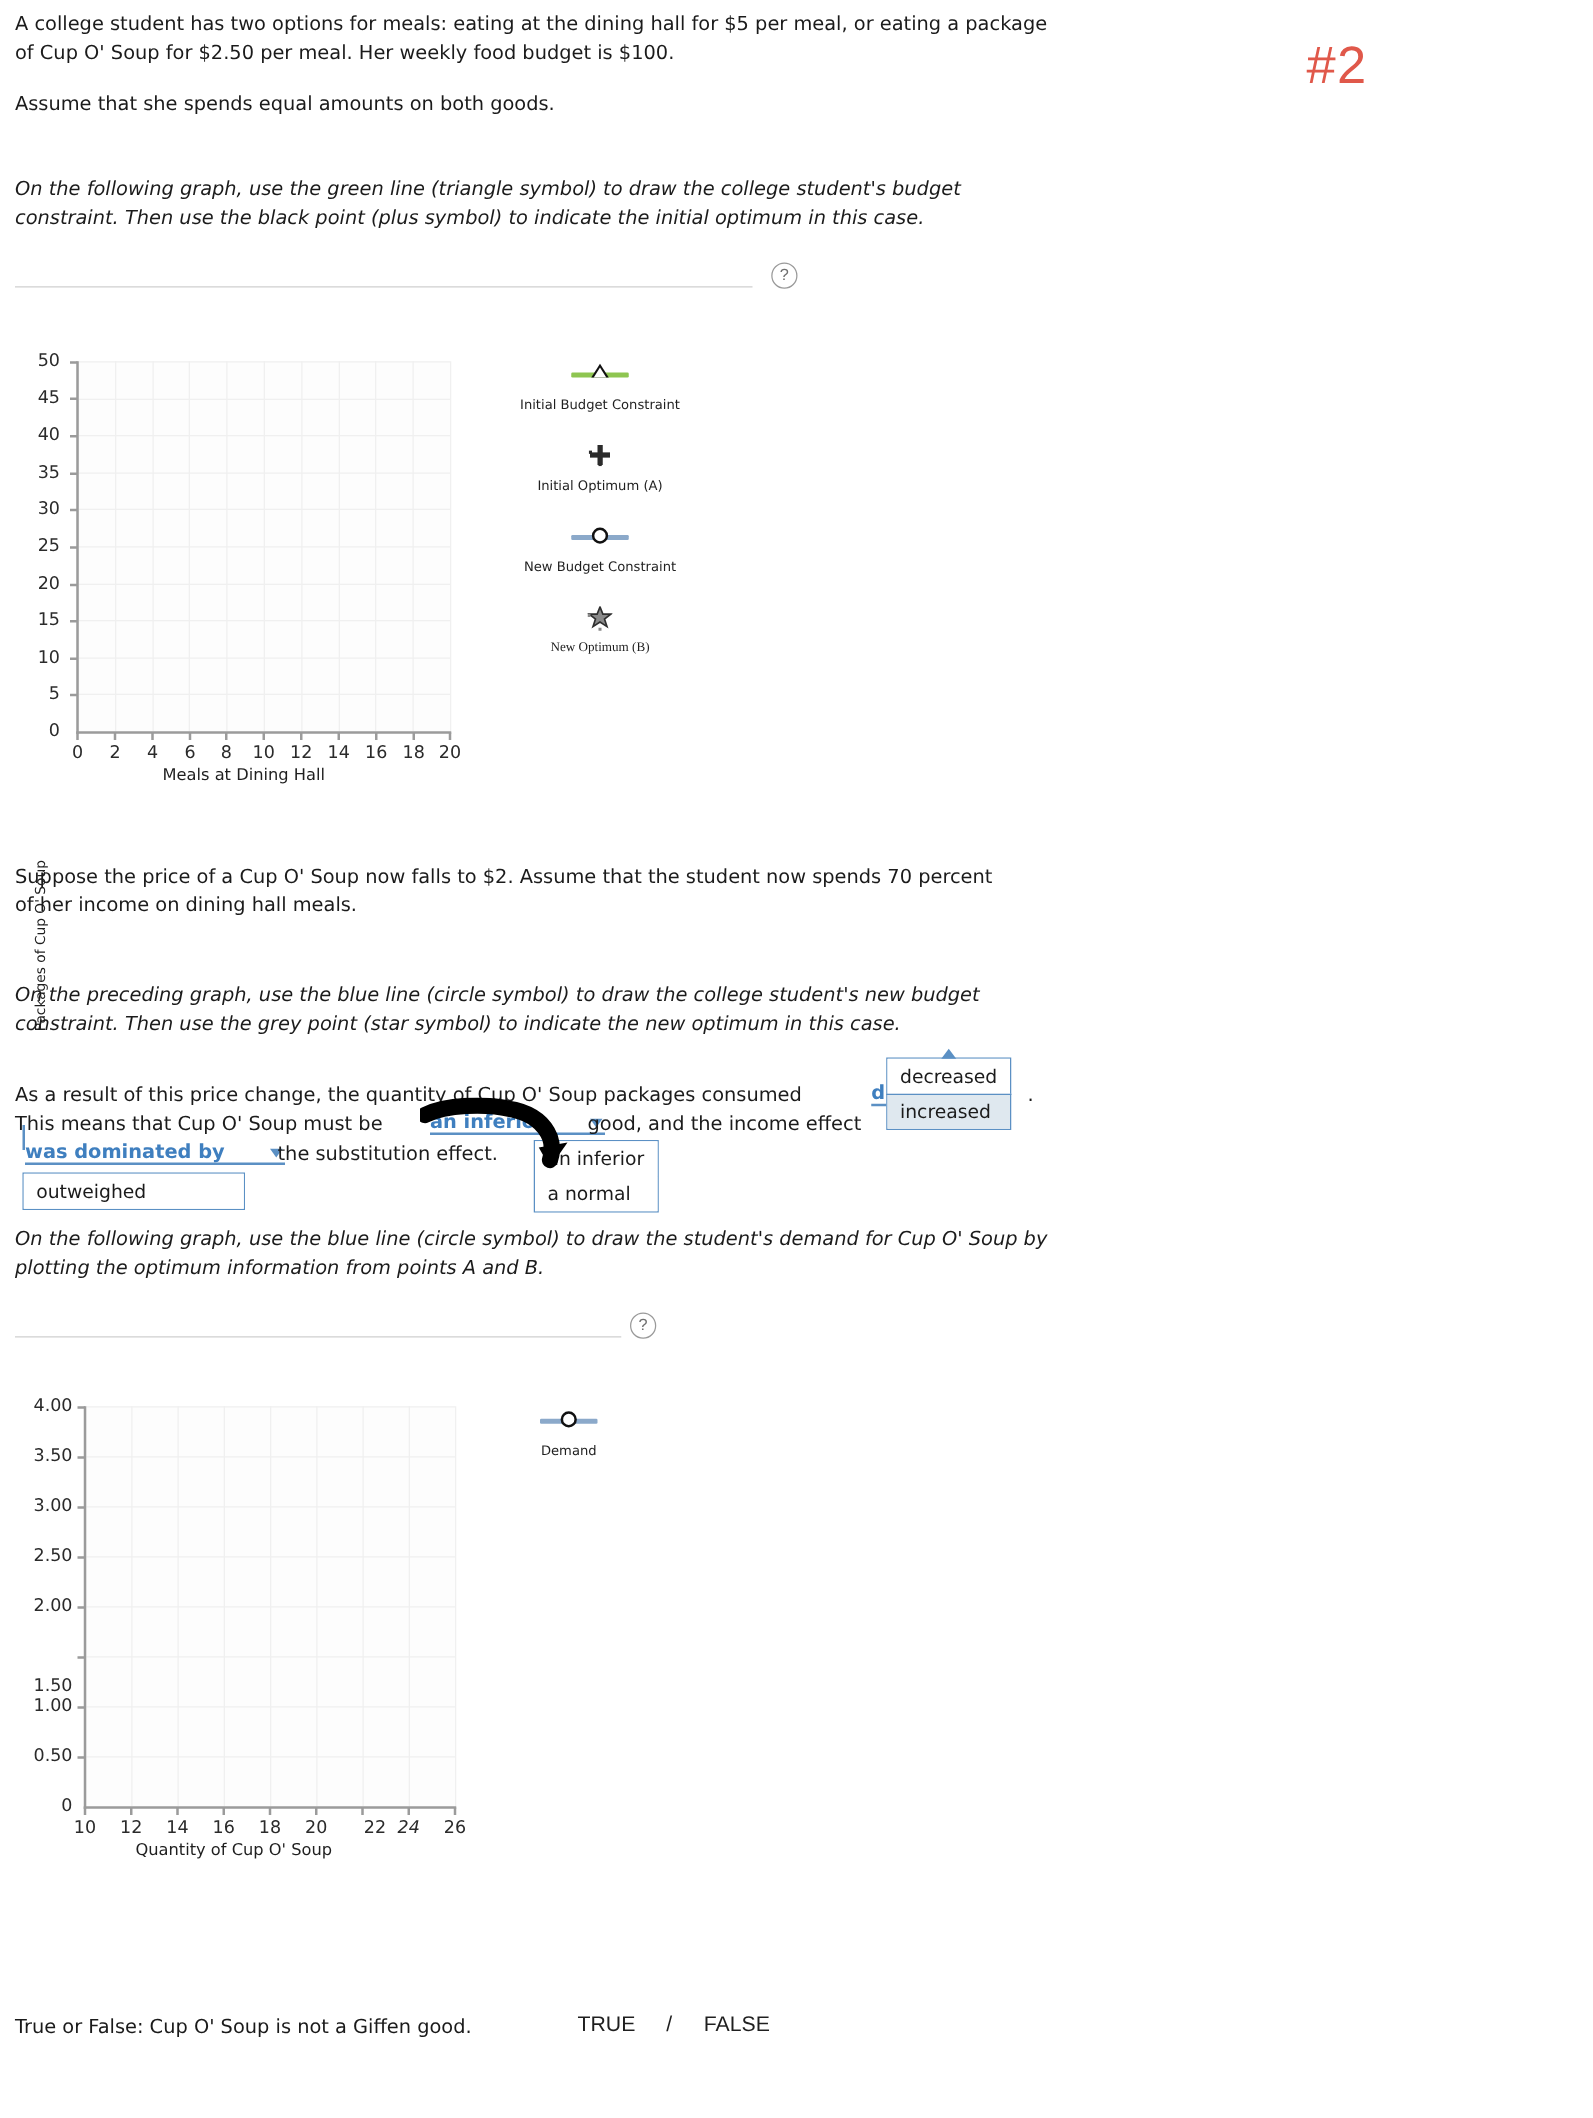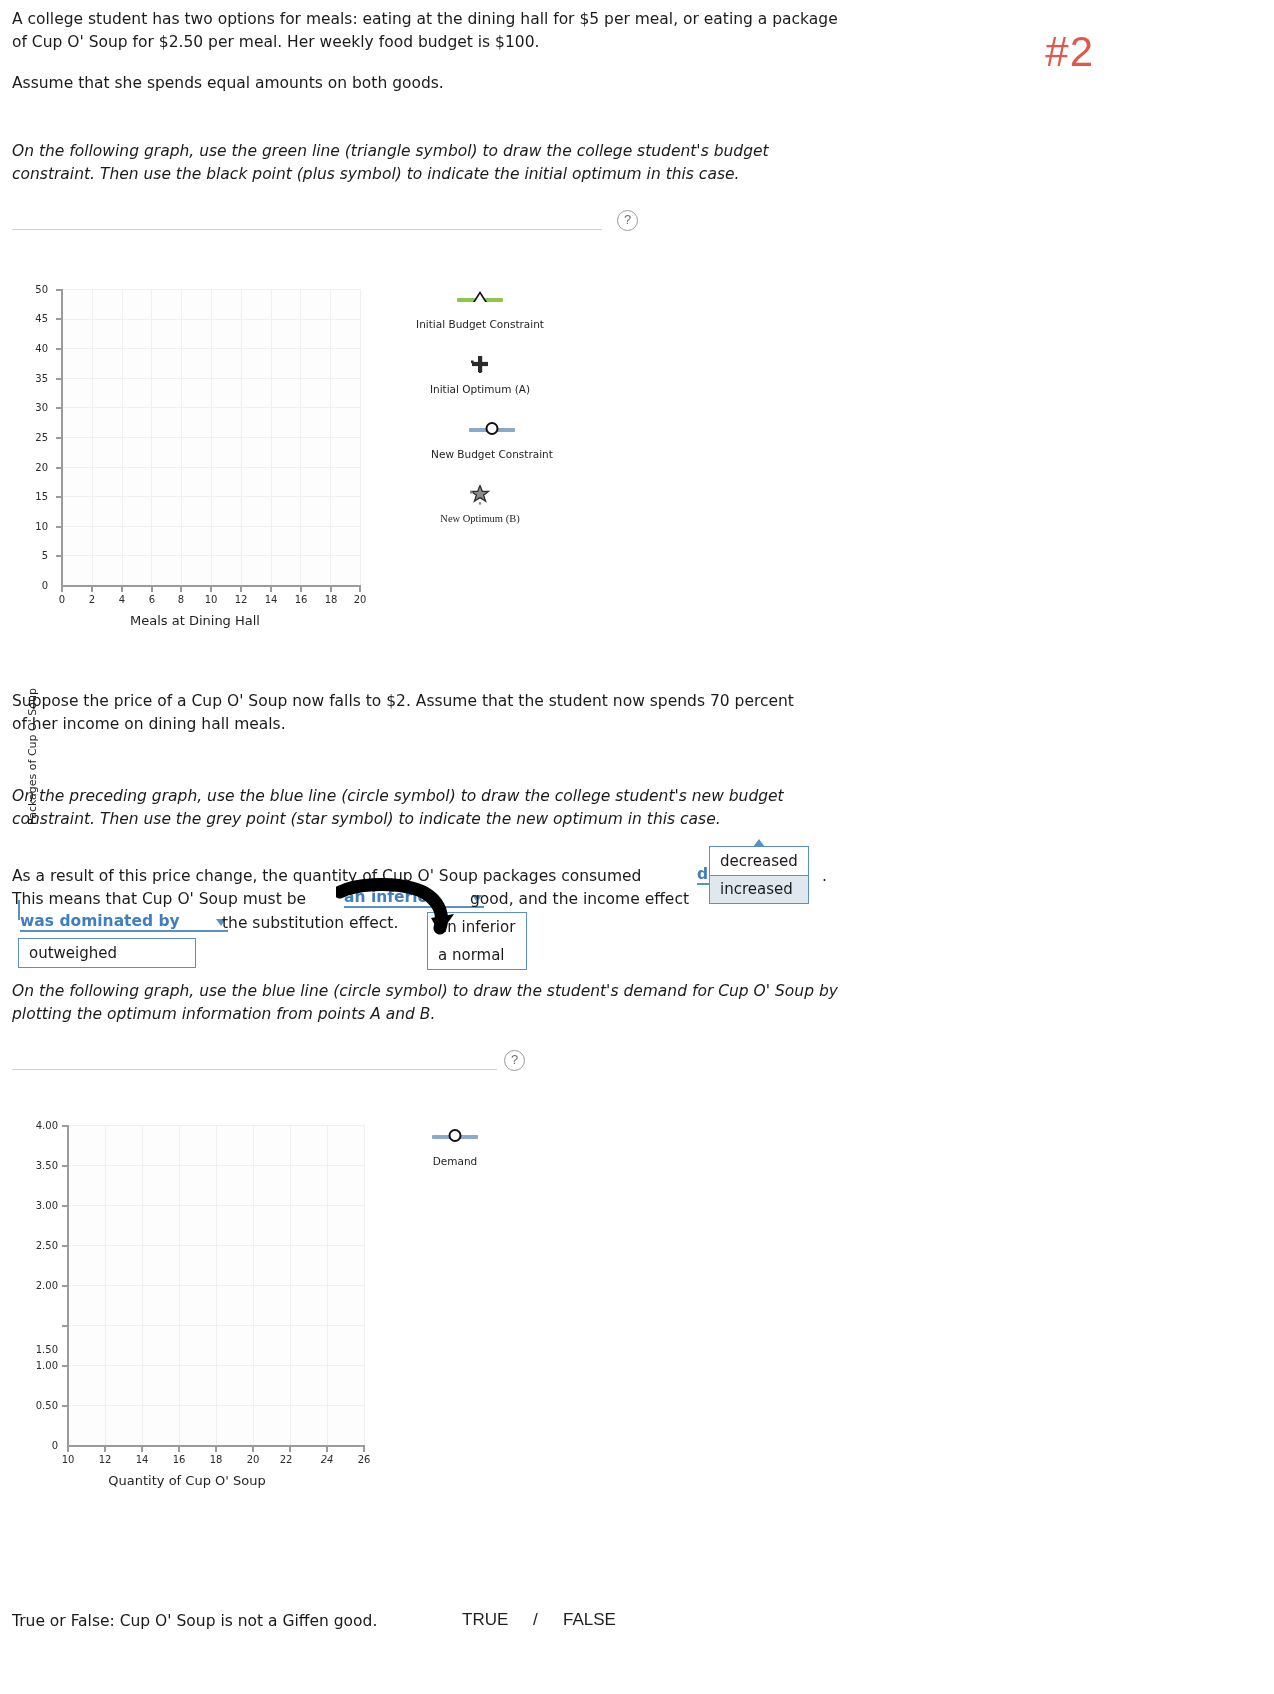--- a/index.html
+++ b/index.html
@@ -80,21 +80,21 @@
     background: #9b9b9b;
   }
   .tick-y {
     position: absolute;
     height: 1.5px;
     width: 6px;
     background: #9b9b9b;
   }
   .ticklabel {
     position: absolute;
-    font-size: 10px;
+    font-size: 14px;
     color: #2b2b2b;
     font-family: "DejaVu Sans", sans-serif;
     white-space: nowrap;
   }
   .ticklabel.xl { text-align: center; transform: translateX(-50%); }
   .ticklabel.yl { text-align: right; transform: translateY(-50%); }
   .axis-title-x {
     position: absolute;
     font-size: 13px;
     color: #1f1f1f;
@@ -359,21 +359,21 @@
         <svg class="sym-plus" viewBox="0 0 18 18">
           <rect x="7" y="1" width="4.2" height="16" fill="#2b2b2b"></rect>
           <rect x="1" y="6.9" width="16" height="4.2" fill="#2b2b2b"></rect>
           <rect x="0" y="5.5" width="2.6" height="2.6" fill="#2b2b2b"></rect>
           <rect x="7.8" y="15.4" width="2.6" height="2.6" fill="#2b2b2b"></rect>
         </svg>
       </div>
       <div class="legend-label">Initial Optimum (A)</div>
     </div>
 
-    <div class="legend-item" style="left:12px; top:130px;">
+    <div class="legend-item" style="left:0px; top:130px;">
       <div class="legend-sym">
         <div class="sym-line" style="background:#8ba9ca;"></div>
         <div class="sym-circ"></div>
       </div>
       <div class="legend-label">New Budget Constraint</div>
     </div>
 
     <div class="legend-item" style="left:0px; top:195px;font-family:Liberation Serif, serif;">
       <div class="legend-sym">
         <svg class="sym-star" viewBox="0 0 20 20">
@@ -496,21 +496,21 @@
   <div class="ticklabel xl" style="left:105px; top:344px;">12</div>
   <div class="tick-x" style="left:141px; top:336px;"></div>
   <div class="ticklabel xl" style="left:142px; top:344px;">14</div>
   <div class="tick-x" style="left:178px; top:336px;"></div>
   <div class="ticklabel xl" style="left:179px; top:344px;">16</div>
   <div class="tick-x" style="left:215px; top:336px;"></div>
   <div class="ticklabel xl" style="left:216px; top:344px;">18</div>
   <div class="tick-x" style="left:252px; top:336px;"></div>
   <div class="ticklabel xl" style="left:253px; top:344px;">20</div>
   <div class="tick-x" style="left:289px; top:336px;"></div>
-  <div class="ticklabel xl" style="left:286px; top:344px;">22</div>
+  <div class="ticklabel xl" style="left:300px; top:344px;">22</div>
   <div class="tick-x" style="left:326px; top:336px;"></div>
   <div class="ticklabel xl" style="left:327px; top:344px;font-style:italic;">24</div>
   <div class="tick-x" style="left:363px; top:336px;"></div>
   <div class="ticklabel xl" style="left:364px; top:344px;">26</div>
 
   <div class="axis-title-x" style="left:187px; top:363px;">Quantity of Cup O' Soup</div>
 
   <div class="legend" style="left:355px; top:15px; width:220px;">
     <div class="legend-item" style="left:0px; top:0px;">
       <div class="legend-sym">

